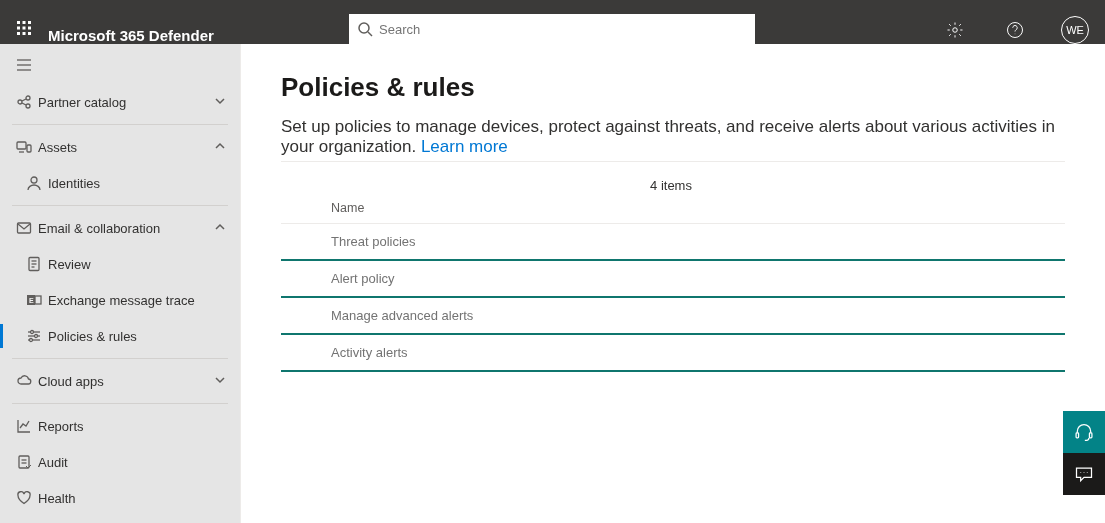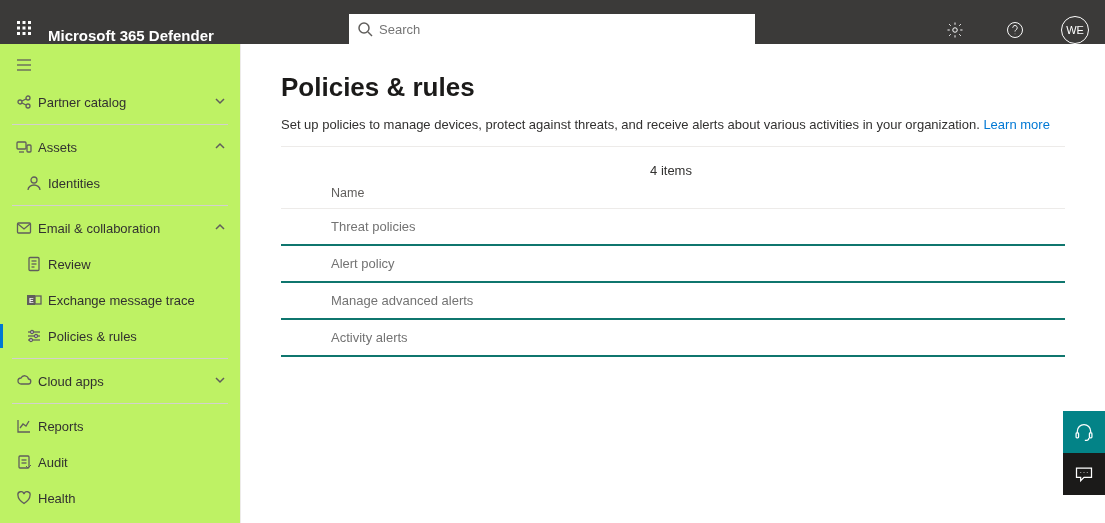--- a/index.html
+++ b/index.html
@@ -97,21 +97,21 @@
       font-size: 11px;
       font-weight: 400;
       cursor: pointer;
     }
     .body-wrap {
       display: flex;
       height: calc(100% - 44px);
     }
     .sidebar {
       width: 241px;
-      background: #bef264;
+      background: #e5e5e5;
       border-right: 1px solid #edebe9;
       padding-top: 8px;
       overflow: hidden;
     }
     .hamburger {
       padding: 6px 16px 8px;
       cursor: pointer;
     }
     .hamburger svg {
       width: 16px;
@@ -173,23 +173,23 @@
       padding: 28px 40px 0 40px;
       position: relative;
     }
     .page-title {
       font-size: 26px;
       font-weight: 600;
       color: #1b1a19;
       margin-bottom: 14px;
     }
     .page-desc {
-      font-size: 13px;
+      font-size: 17px;
       color: #323130;
-      padding-bottom: 14px;
+      padding-bottom: 4px;
       border-bottom: 1px solid #edebe9;
     }
     .page-desc a {
       color: #0078d4;
       text-decoration: none;
     }
     .item-count {
       text-align: center;
       font-size: 13px;
       color: #323130;

